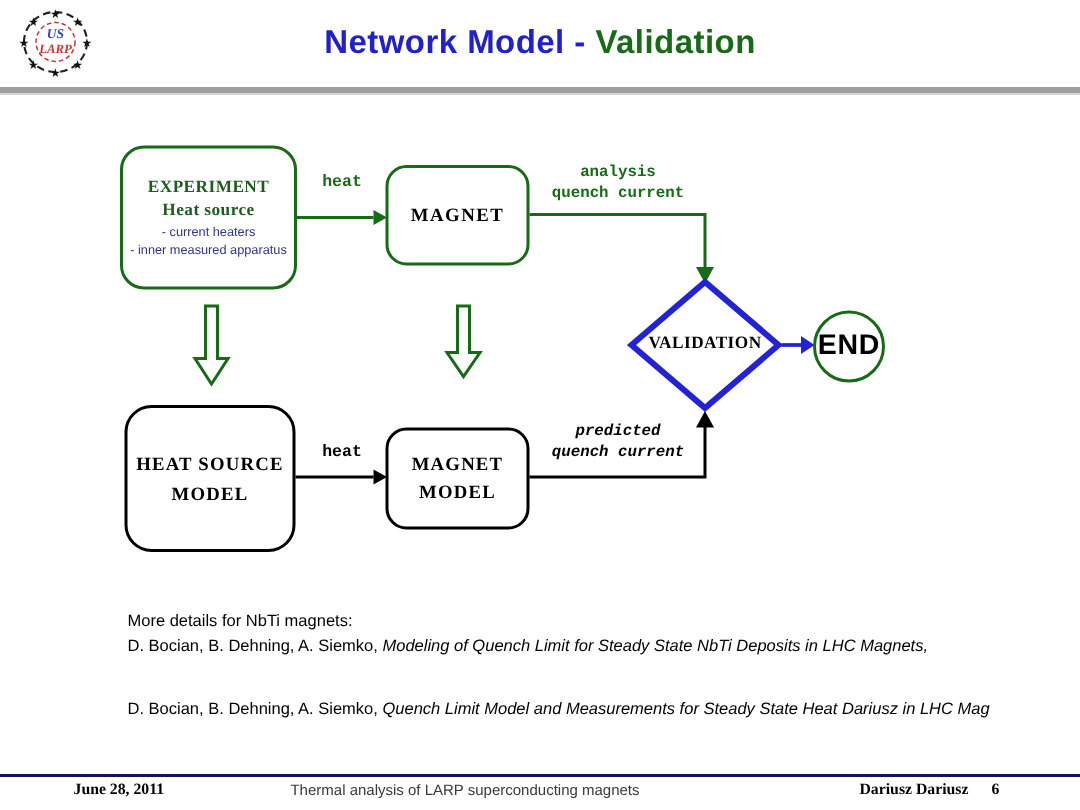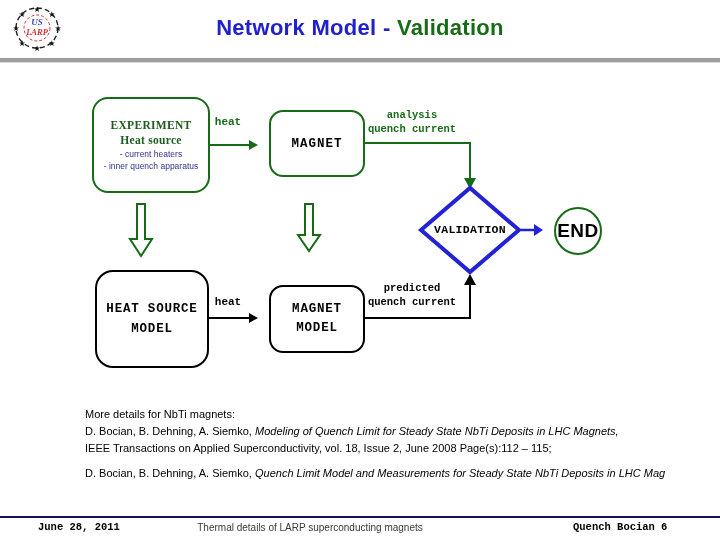--- a/index.html
+++ b/index.html
@@ -18,51 +18,51 @@
   .rule{position:absolute;top:58px;left:0;width:720px;height:4px;background:var(--gray-rule);
         border-bottom:1px solid #d8d8d8;}
   .logo{position:absolute;left:12px;top:4px;width:50px;height:48px;}
   
   .overlay{position:absolute;left:0;top:0;width:720px;height:540px;pointer-events:none;}
   .st-green{stroke:var(--dark-green);} .fl-green{fill:var(--dark-green);}
   .st-blue{stroke:var(--diamond-blue);} .fl-blue{fill:var(--diamond-blue);}
   .st-black{stroke:#000;} .fl-black{fill:#000;}
   
   .box{position:absolute;background:#fff;display:flex;flex-direction:column;
-       align-items:center;justify-content:center;text-align:center;box-sizing:border-box;margin-left:12px;}
-  .serifb{font-family:Liberation Mono, monospace;font-weight:bold;}
+       align-items:center;justify-content:center;text-align:center;box-sizing:border-box;}
+  .serifb{font-family:Liberation Serif, serif;font-weight:bold;}
   .exp-box{left:80px;top:97px;width:118px;height:96px;border:2px solid var(--dark-green);border-radius:16px;}
   .exp-title{font-family:"Liberation Serif",serif;font-weight:bold;color:#1d5c1d;
              font-size:11.5px;line-height:15px;letter-spacing:.3px;}
   .exp-bullet{color:var(--navy-text);font-size:8.5px;line-height:12px;white-space:nowrap;}
   .magnet-box{left:257px;top:110px;width:96px;height:67px;border:2px solid var(--dark-green);
               border-radius:14px;font-size:12.5px;letter-spacing:1px;}
   .end-circle{left:542px;top:207px;width:48px;height:48px;border:2.5px solid var(--dark-green);
               border-radius:50%;font-weight:bold;font-size:19px;letter-spacing:.5px;}
   .hsm-box{left:83px;top:270px;width:114px;height:98px;border:2px solid #000;border-radius:18px;
            font-size:12.5px;line-height:20px;letter-spacing:.8px;}
   .mm-box{left:257px;top:285px;width:96px;height:68px;border:2px solid #000;border-radius:14px;
           font-size:12.5px;line-height:19px;letter-spacing:.8px;}
   
   .mono{font-family:"Liberation Mono",monospace;font-weight:bold;}
   .lbl{position:absolute;text-align:center;}
   .heat-top{left:200px;top:116px;width:56px;font-size:11px;color:var(--dark-green);}
   .heat-bottom{left:200px;top:296px;width:56px;font-size:11px;color:#000;}
   .measured{left:353px;top:108px;width:118px;font-size:10.5px;line-height:14px;color:var(--dark-green);}
-  .predicted{left:353px;top:281px;width:118px;font-size:10.5px;line-height:14px;color:#000;}
+  .predicted{left:353px;top:281px;width:118px;font-size:10.5px;line-height:14px;color:#000;font-style:italic;}
   .validation{left:421px;top:223px;width:98px;font-size:11.5px;letter-spacing:.3px;}
   
   .ref{position:absolute;left:85px;font-size:11px;line-height:17px;color:#000;}
   .ref1{top:406px;width:632px;}
   .ref2{top:465px;width:635px;}
   .ref .nowrap{white-space:nowrap;overflow:hidden;}
   
   .footer-line{position:absolute;left:0;top:516px;width:720px;height:2px;background:var(--footer-line);}
   .f-item{position:absolute;top:521px;font-size:10.5px;}
-  .f-date{left:38px;}
+  .f-date{left:49px;}
   .f-center{left:160px;width:300px;text-align:center;font-size:10px;color:#3a3a3a;top:522px;}
   .f-author{left:573px;}
   .f-page{left:661px;}
 </style>
 </head>
 <body>
 
 <div class="slide">
 
   <svg class="logo" viewBox="0 0 50 48">
@@ -105,21 +105,21 @@
     <polygon points="421,230 470,188 519,230 470,272" fill="#fff" class="st-blue" stroke-width="4"></polygon>
 
     <line x1="521" y1="230" x2="534" y2="230" class="st-blue" stroke-width="2.5"></line>
     <polygon points="534,224 534,236 543,230" class="fl-blue"></polygon>
   </svg>
 
   <div class="box exp-box">
     <div class="exp-title">EXPERIMENT</div>
     <div class="exp-title">Heat source</div>
     <div class="exp-bullet">- current heaters</div>
-    <div class="exp-bullet">- inner quench apparatus</div>
+    <div class="exp-bullet">- inner measured apparatus</div>
   </div>
 
   <div class="box magnet-box serifb">
     <div>MAGNET</div>
   </div>
 
   <div class="box end-circle">
     <div>END</div>
   </div>
 
@@ -141,26 +141,25 @@
   <div class="lbl serifb validation">VALIDATION</div>
   <div class="lbl mono heat-bottom">heat</div>
   <div class="lbl mono predicted">
     <div>predicted</div>
     <div>quench current</div>
   </div>
 
   <div class="ref ref1">
     <div>More details for NbTi magnets:</div>
     <div><span>D. Bocian, B. Dehning, A. Siemko, </span><i>Modeling of Quench Limit for Steady State NbTi Deposits in LHC Magnets,</i></div>
-    <div>IEEE Transactions on Applied Superconductivity, vol. 18, Issue 2, June 2008 Page(s):112 – 115;</div>
   </div>
 
   <div class="ref ref2">
-    <div class="nowrap"><span>D. Bocian, B. Dehning, A. Siemko, </span><i>Quench Limit Model and Measurements for Steady State NbTi Deposits in LHC Mag</i></div>
+    <div class="nowrap"><span>D. Bocian, B. Dehning, A. Siemko, </span><i>Quench Limit Model and Measurements for Steady State Heat Dariusz in LHC Mag</i></div>
   </div>
 
   <div class="footer-line"></div>
   <div class="f-item f-date serifb">June 28, 2011</div>
-  <div class="f-item f-center">Thermal details of LARP superconducting magnets</div>
-  <div class="f-item f-author serifb">Quench Bocian</div>
+  <div class="f-item f-center">Thermal analysis of LARP superconducting magnets</div>
+  <div class="f-item f-author serifb">Dariusz Dariusz</div>
   <div class="f-item f-page serifb">6</div>
 
 </div>
 
 </body></html>

